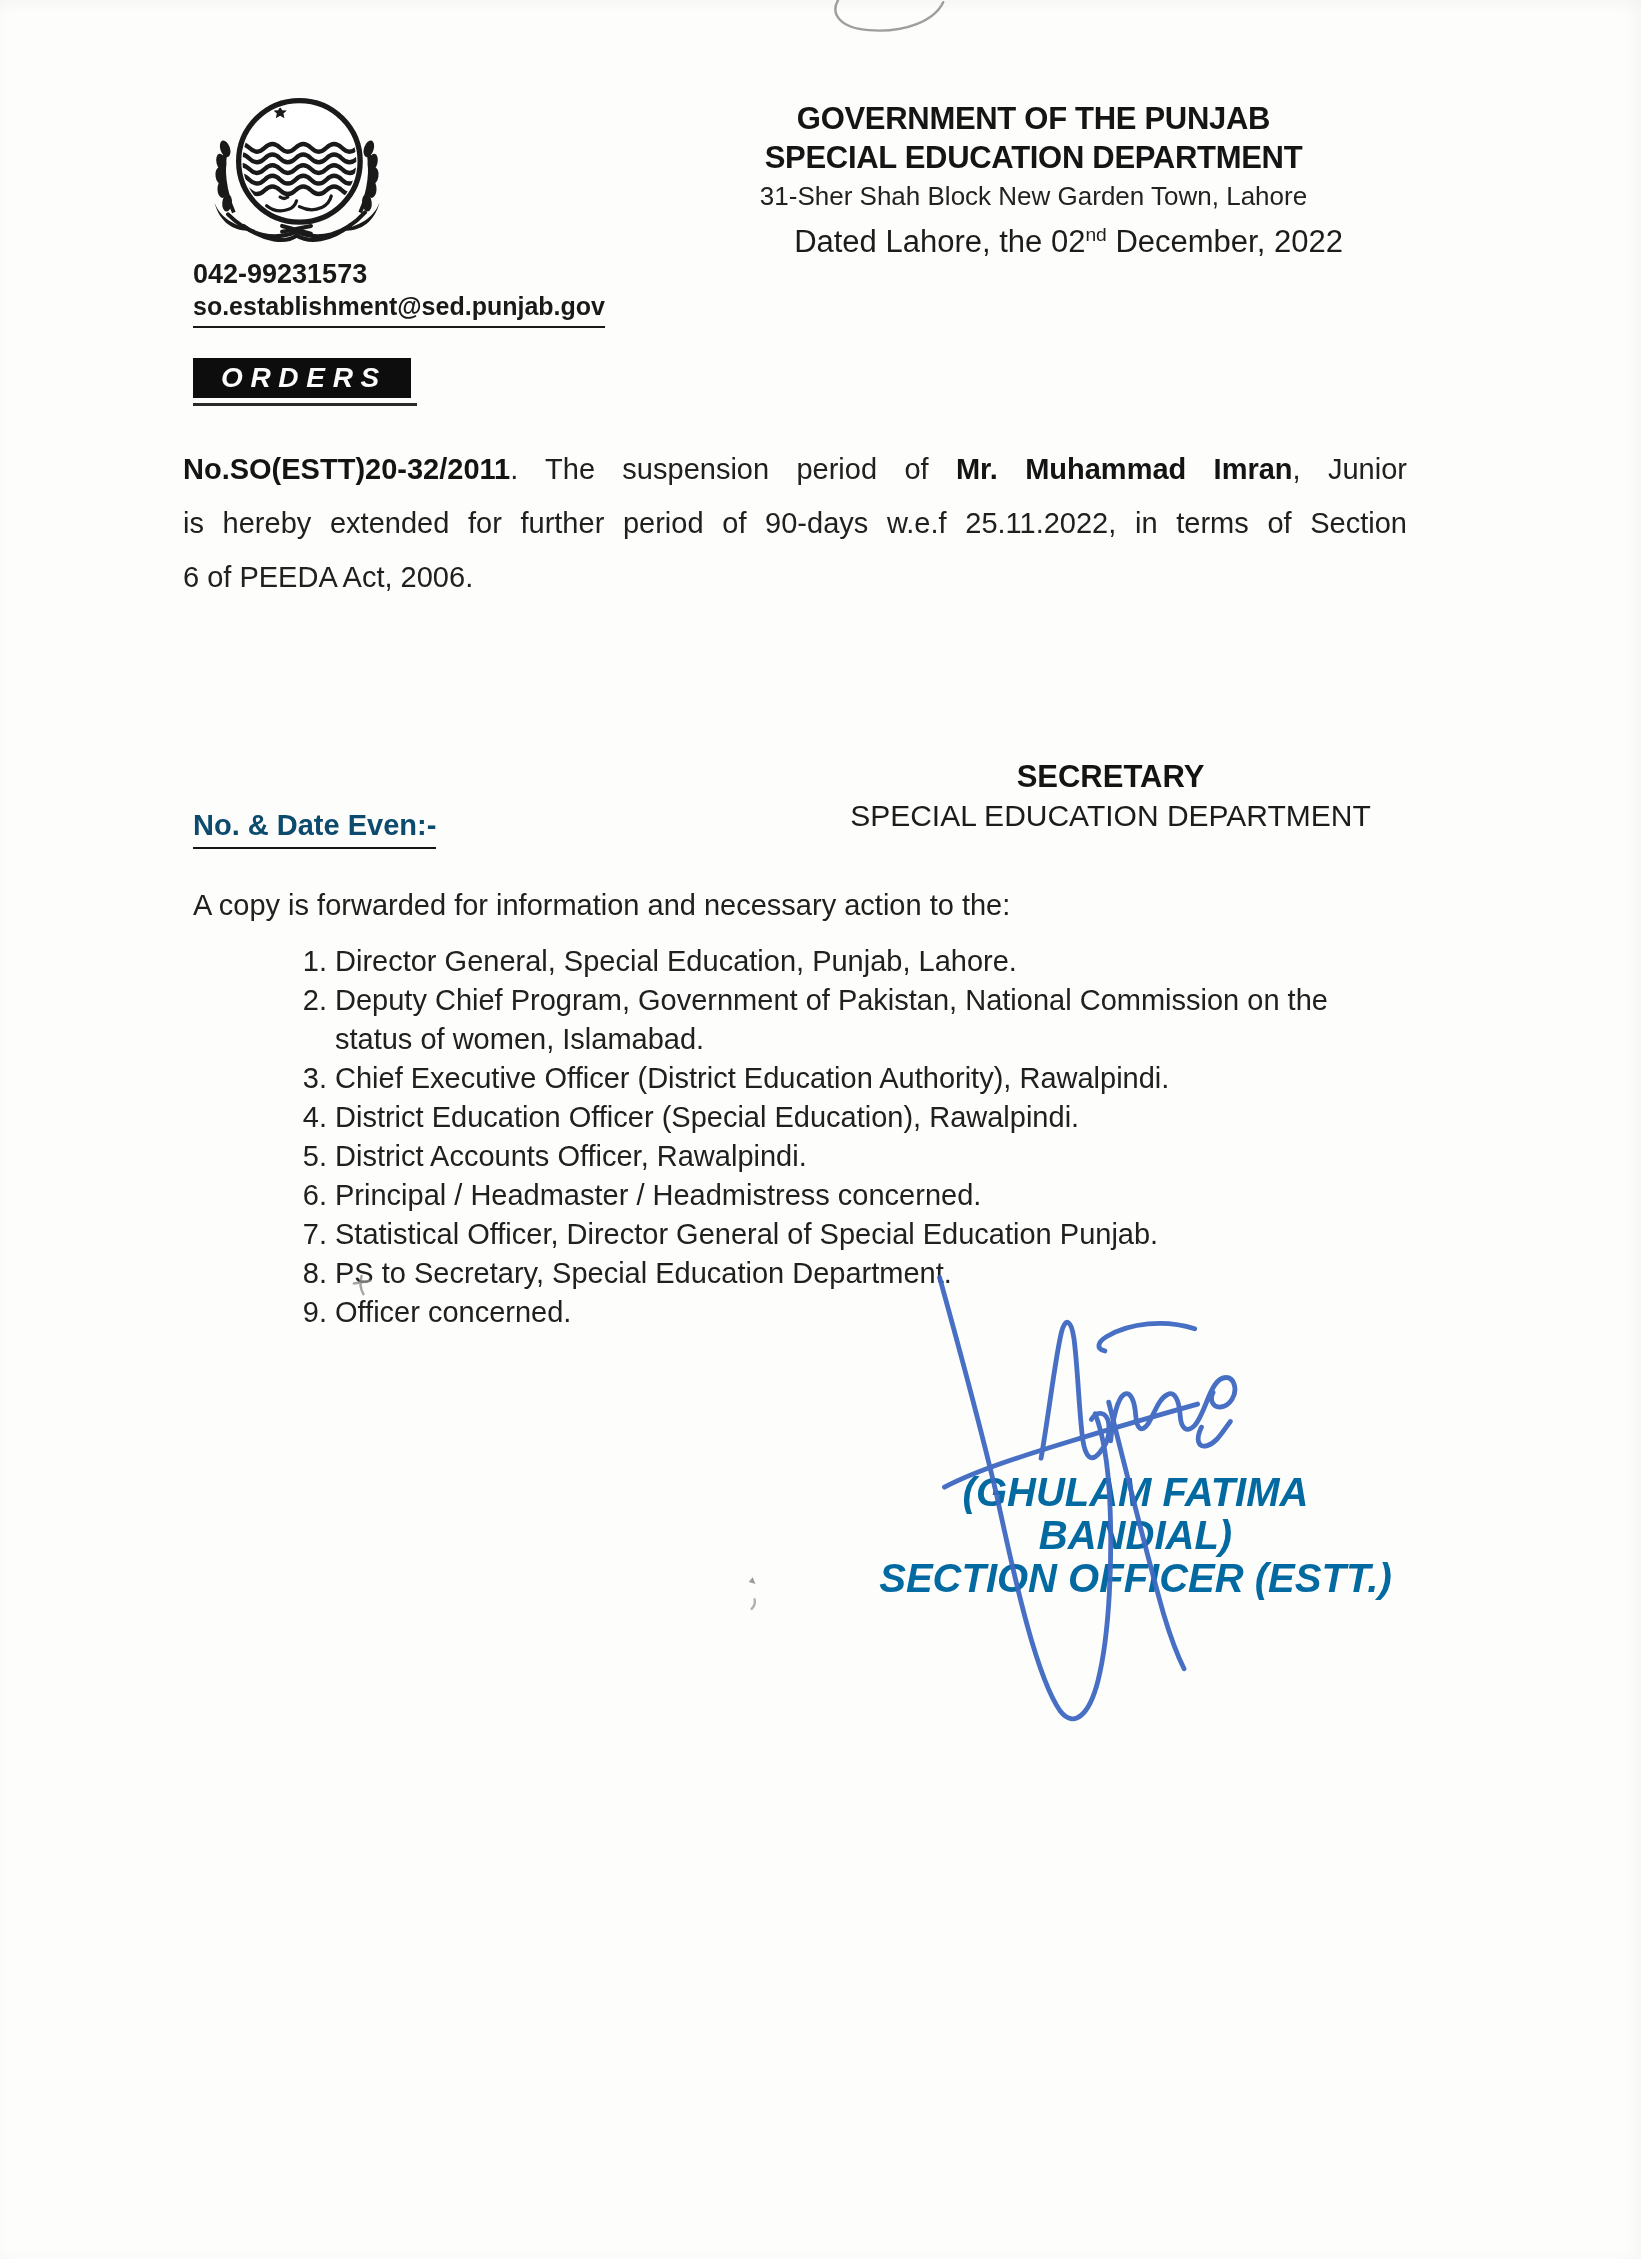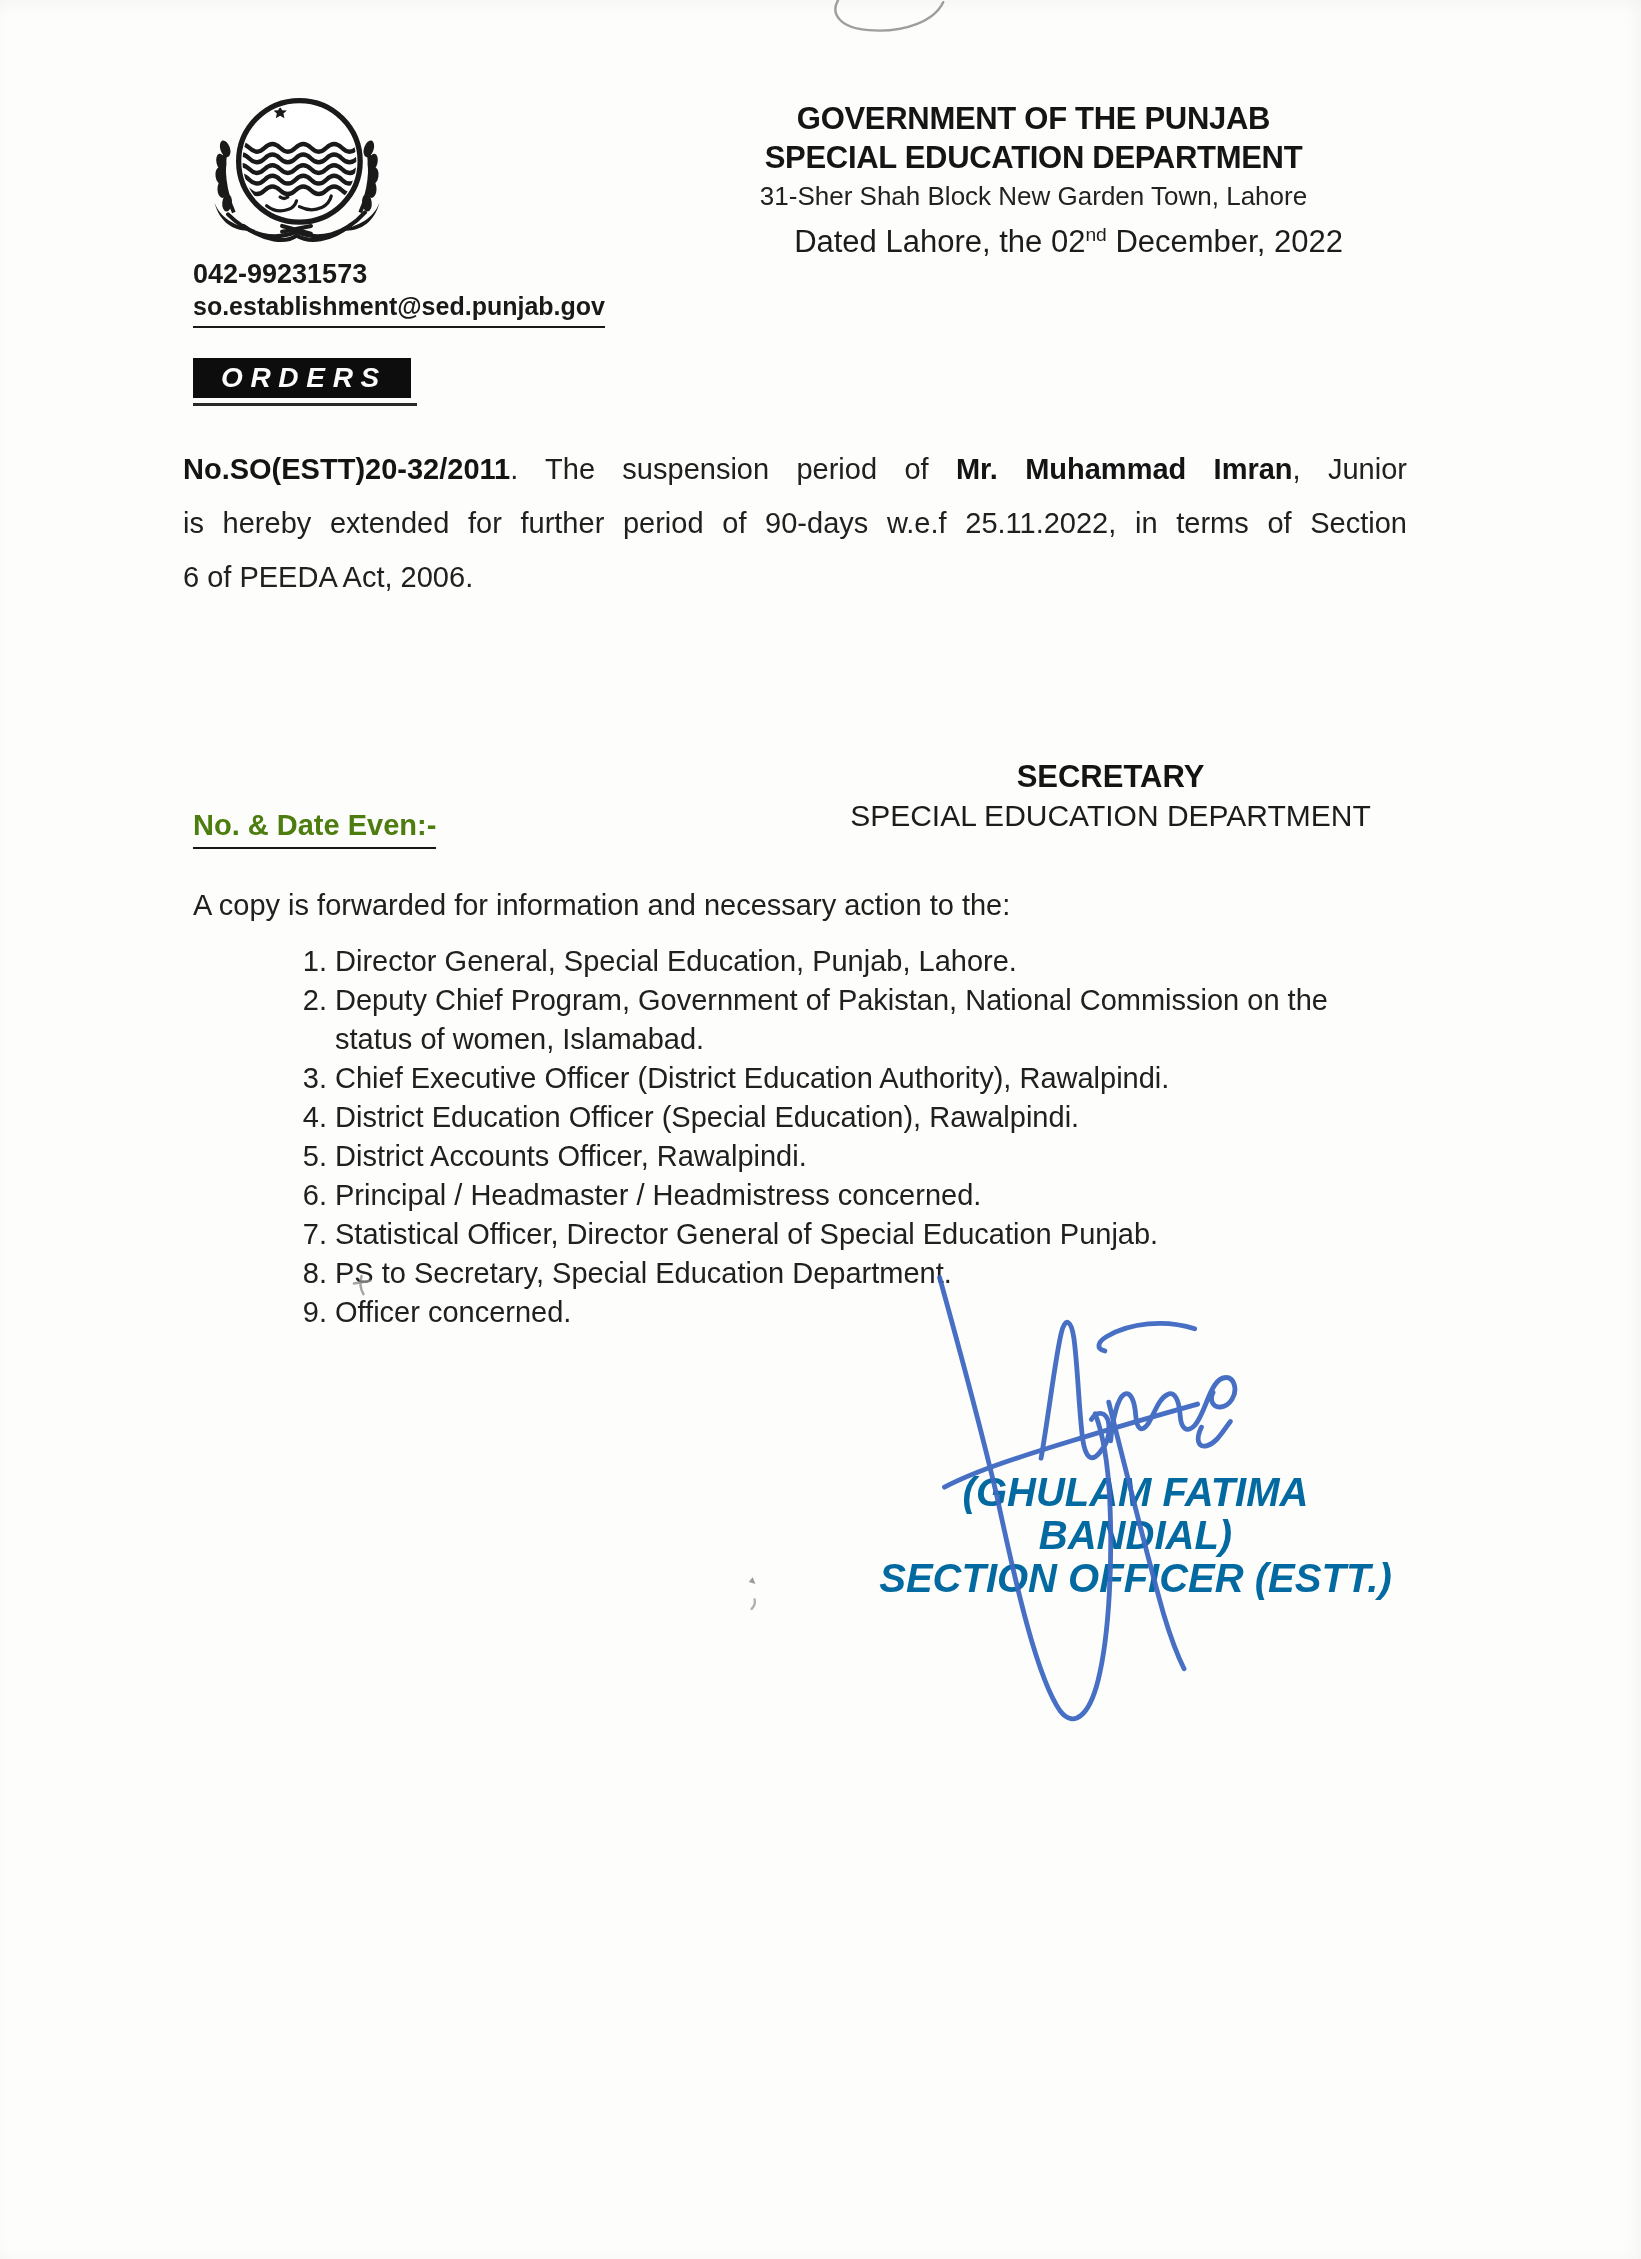--- a/index.html
+++ b/index.html
@@ -36,21 +36,21 @@
   .para{left:183px;top:442px;width:1224px;font-size:29px;line-height:54px;color:#202020;}
   .pline{height:54px;white-space:nowrap;text-align:justify;text-align-last:justify;}
   .pline.last{text-align:left;text-align-last:auto;}
   .b{font-weight:bold;color:#141414;}
 
   
   .sec-block{left:821px;top:757px;width:579px;text-align:center;}
   .sec-1{font-size:31px;font-weight:bold;line-height:39px;color:#141414;}
   .sec-2{font-size:30px;line-height:39px;color:#1c1c1c;}
 
-  .ref-label{left:193px;top:809px;font-size:29px;font-weight:bold;color:#4d7c0f;
+  .ref-label{left:193px;top:809px;font-size:29px;font-weight:bold;color:#0c4a6e;
              border-bottom:2.9px solid #161616;padding-bottom:4.8px;}
   .forward-note{left:193px;top:886px;font-size:29px;line-height:39px;color:#202020;}
 
   
   .dist{left:265px;top:942px;width:1081px;}
   .dist ol{margin:0;padding:0 0 0 70px;}
   .dist li{font-size:29px;line-height:39px;color:#202020;width:1004px;}
 
   
   .sig-name-block{left:869px;top:1471px;width:533px;text-align:center;}

